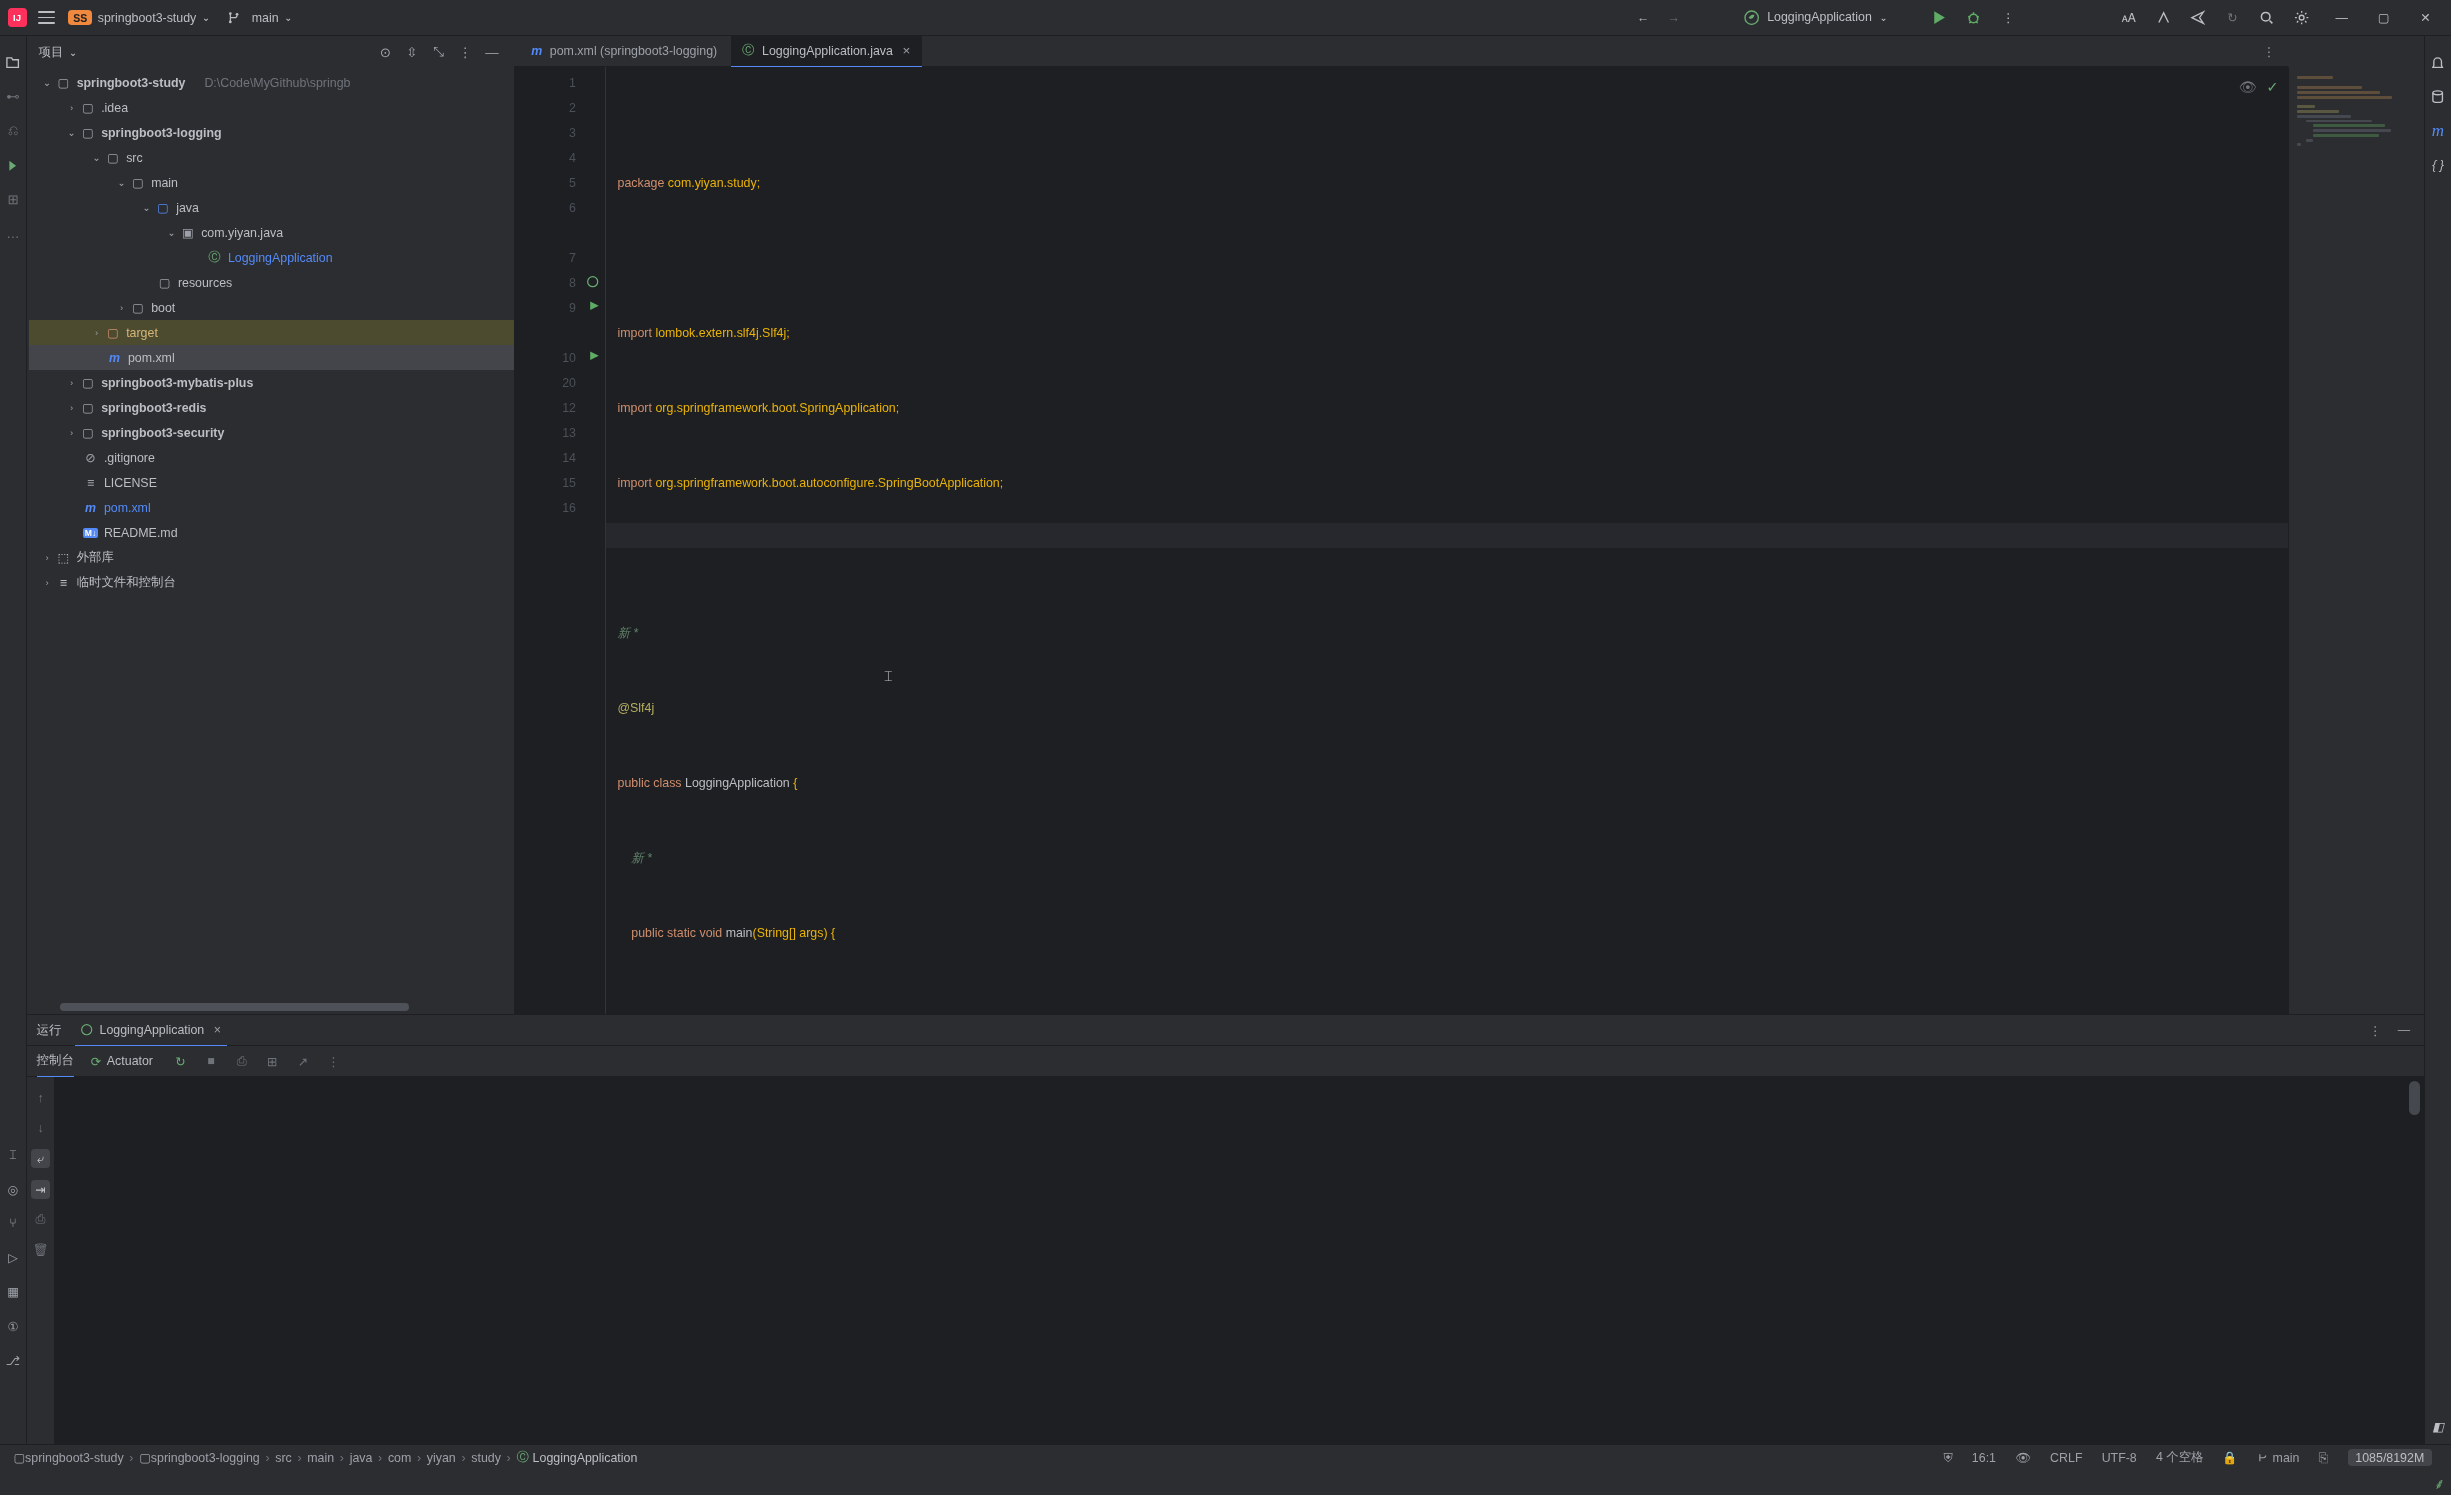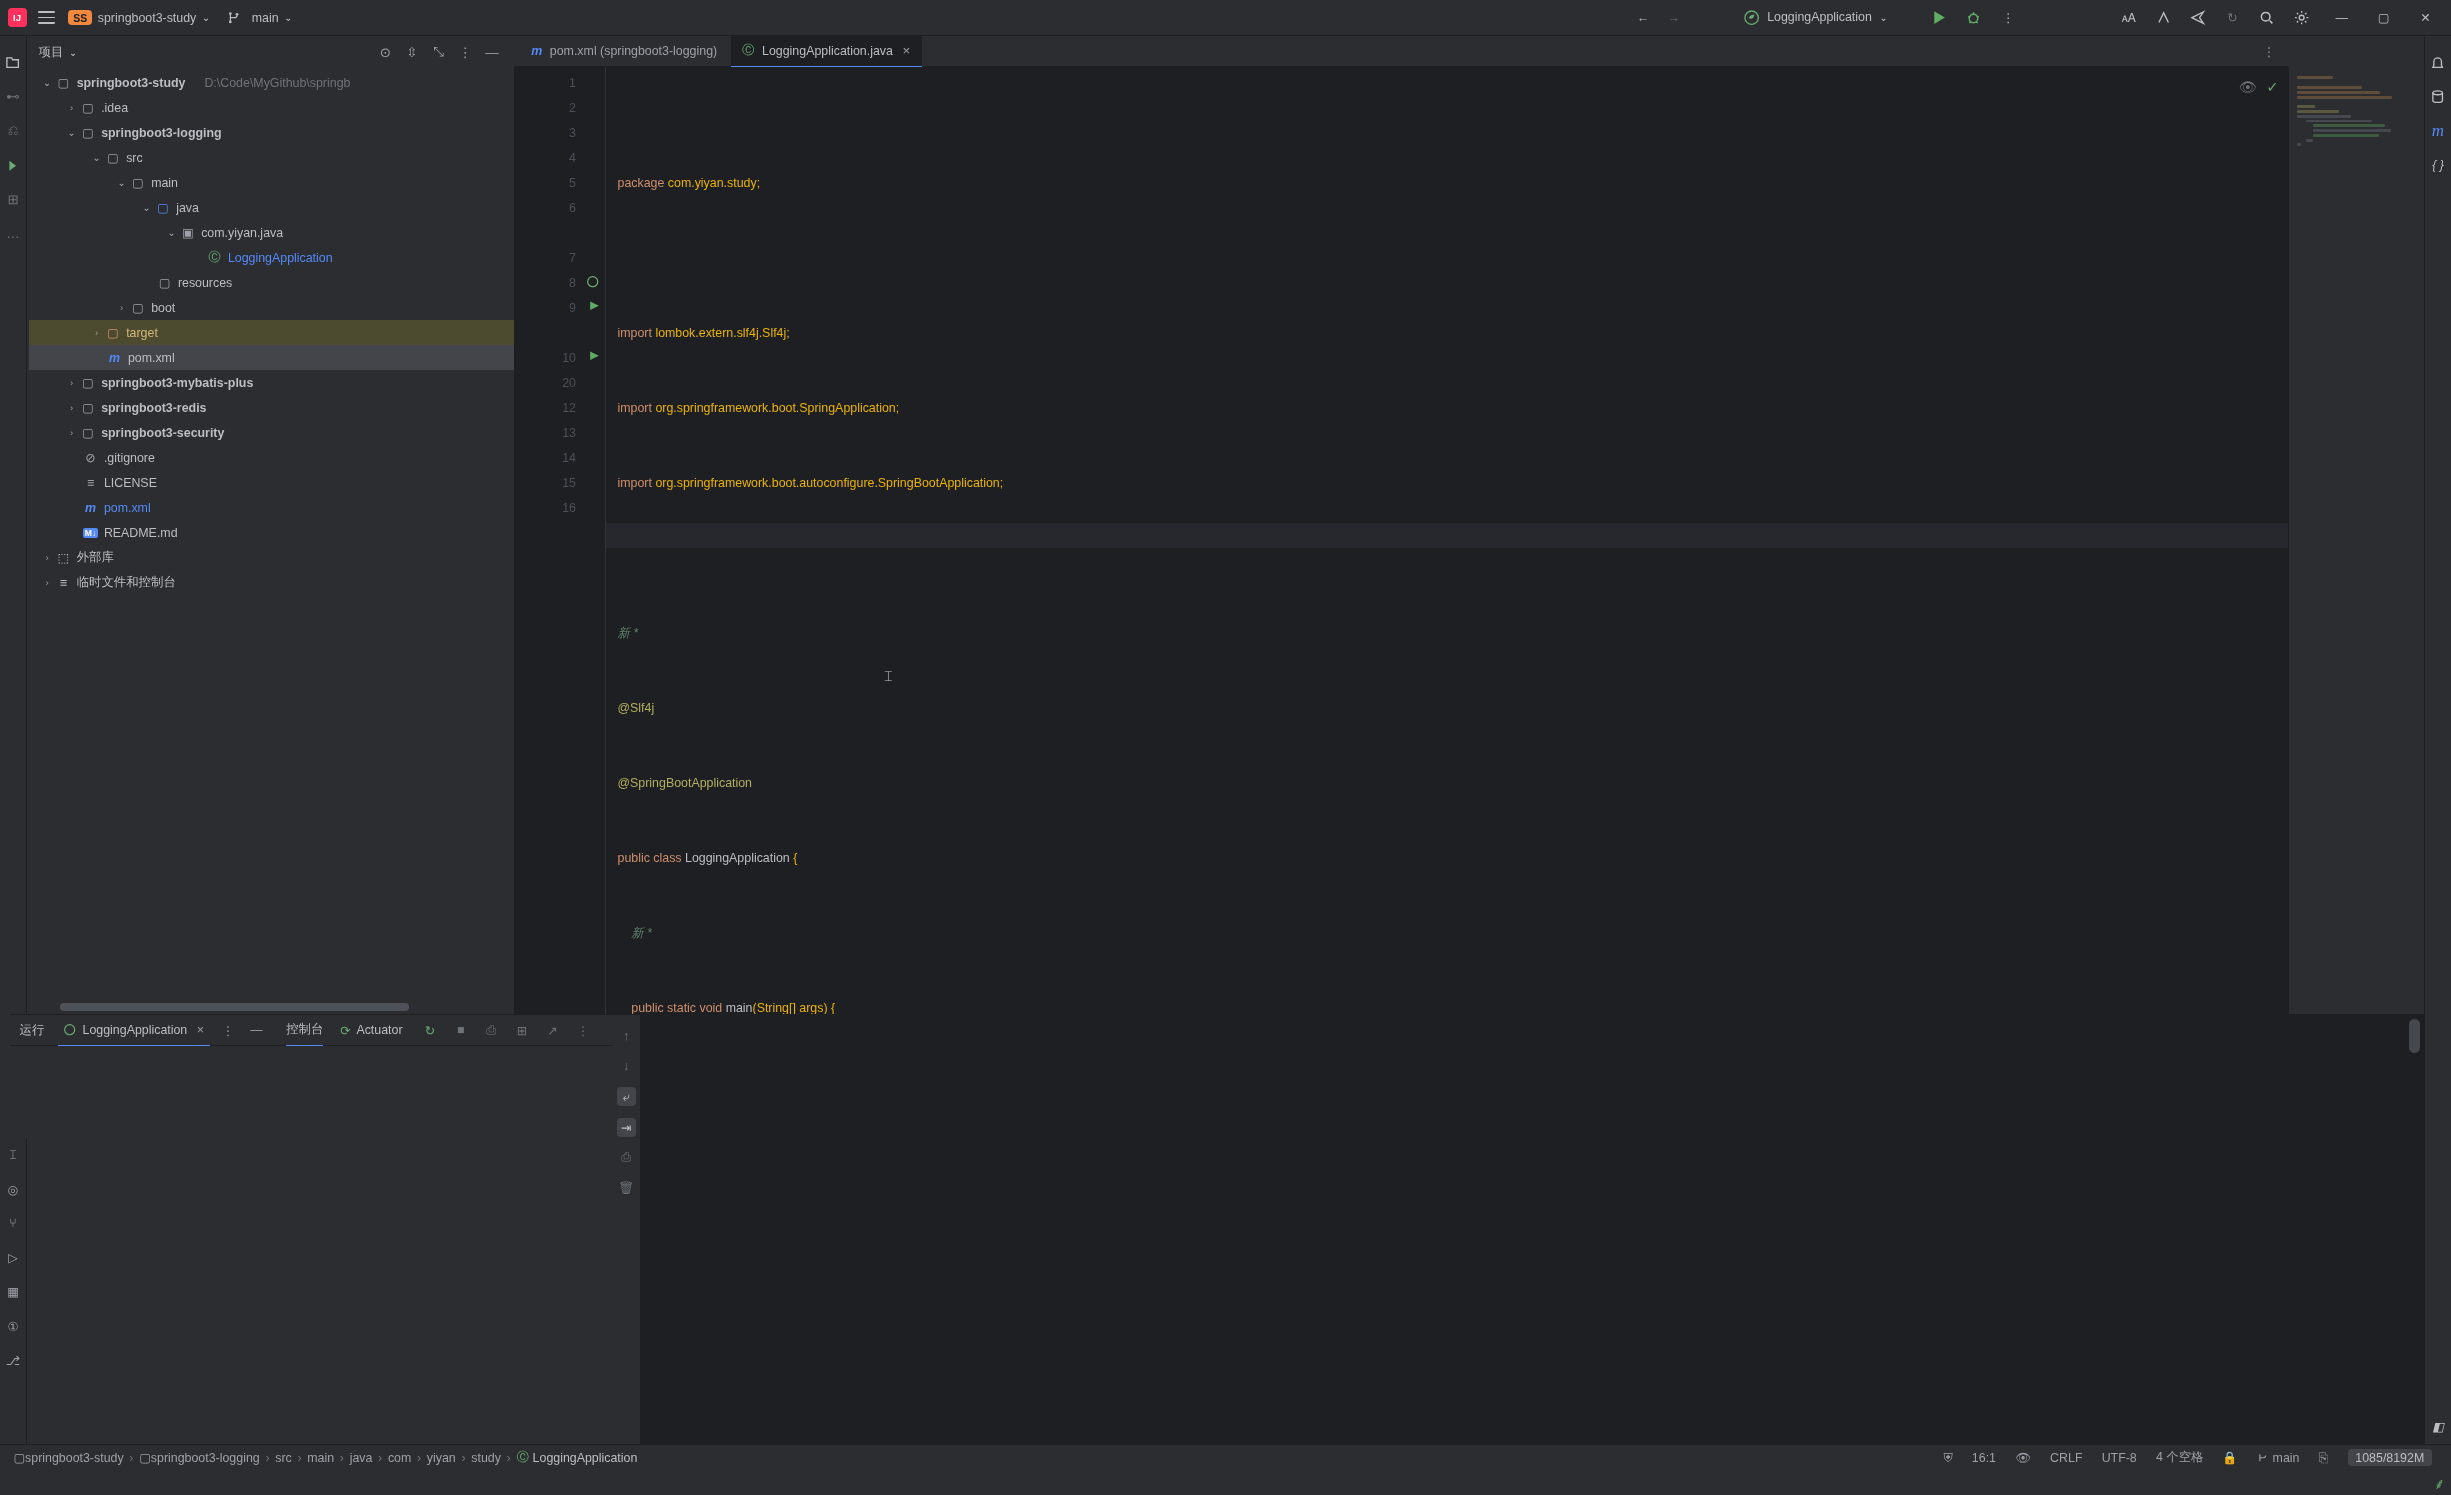--- a/index.html
+++ b/index.html
@@ -87,21 +87,21 @@
 
 .minimap{position:absolute;top:67px;right:27px;width:136px;height:947px;background:#2b2d30;border-left:1px solid #1e1f22;}
 .minimap .mm{position:absolute;top:7.6px;left:7.6px;right:7.6px;}
 .minimap .mml{height:2.9px;margin:1.9px 0;border-radius:1px;}
 .mm-kw{background:#5e4d3b;width:30%;}
 .mm-str{background:#3e5a41;width:60%;}
 .mm-ann{background:#5a5840;width:35%;}
 .mm-def{background:#45484e;width:50%;}
 
 
-.runwin{position:absolute;left:10px;right:27px;top:1014px;height:432px;background:#2b2d30;border-top:1px solid #1e1f22;display:flex;flex-direction:row;}
+.runwin{position:absolute;left:27px;right:27px;top:1014px;height:432px;background:#2b2d30;border-top:1px solid #1e1f22;display:flex;flex-direction:column;}
 .runwin .rhdr{height:31px;display:flex;align-items:center;padding:0 9.6px;border-bottom:1px solid #1e1f22;}
 .runwin .rhdr .rtitle{color:#bcbec4;margin-right:13.4px;}
 .runwin .rhdr .rtab{display:flex;align-items:center;color:#bcbec4;border-bottom:1.9px solid #548af7;height:31px;padding:0 5.7px;}
 .runwin .rhdr .rtab .close{margin-left:9.6px;color:#9da0a8;}
 .runwin .rhdr .hspacer{flex:1;}
 .runwin .rhdr .hbtn{width:21px;height:21px;display:flex;align-items:center;justify-content:center;color:#9da0a8;margin-left:7.6px;}
 .runwin .rsub{height:31px;display:flex;align-items:center;padding:0 9.6px;border-bottom:1px solid #1e1f22;}
 .runwin .rsub .stab{color:#bcbec4;margin-right:17px;border-bottom:1.9px solid #548af7;height:31px;display:flex;align-items:center;}
 .runwin .rsub .stab2{color:#bcbec4;margin-right:17px;height:31px;display:flex;align-items:center;}
 .runwin .rsub .sbtn{width:21px;height:21px;display:flex;align-items:center;justify-content:center;color:#6f737a;margin-right:9.6px;}
@@ -411,21 +411,20 @@
         <span class="ti ok">✓</span>
       </div>
       <div class="cl"><span class="kw">package </span><span class="id">com.yiyan.study;</span></div>
       <div class="cl"></div>
       <div class="cl"><span class="kw">import </span><span class="id">lombok.extern.slf4j.Slf4j;</span></div>
       <div class="cl"><span class="kw">import </span><span class="id">org.springframework.boot.SpringApplication;</span></div>
       <div class="cl"><span class="kw">import </span><span class="id">org.springframework.boot.autoconfigure.SpringBootApplication;</span></div>
       <div class="cl"></div>
       <div class="cl"><span class="inl">新 *</span></div>
       <div class="cl"><span class="ann">@Slf4j</span></div>
-      <div class="cl"><span class="ann">@SpringBootApplication</span></div>
       <div class="cl"><span class="kw">public class </span><span class="cls">LoggingApplication </span><span class="id">{</span></div>
       <div class="cl">    <span class="inl">新 *</span></div>
       <div class="cl">    <span class="kw">public static void </span><span class="fn">main</span><span class="id">(String[] args) {</span></div>
       
       
       
       
       
       
       <div style="position:absolute;top:597px;left:278px;color:#bcbec4;font-size:14.3px">⌶</div>

